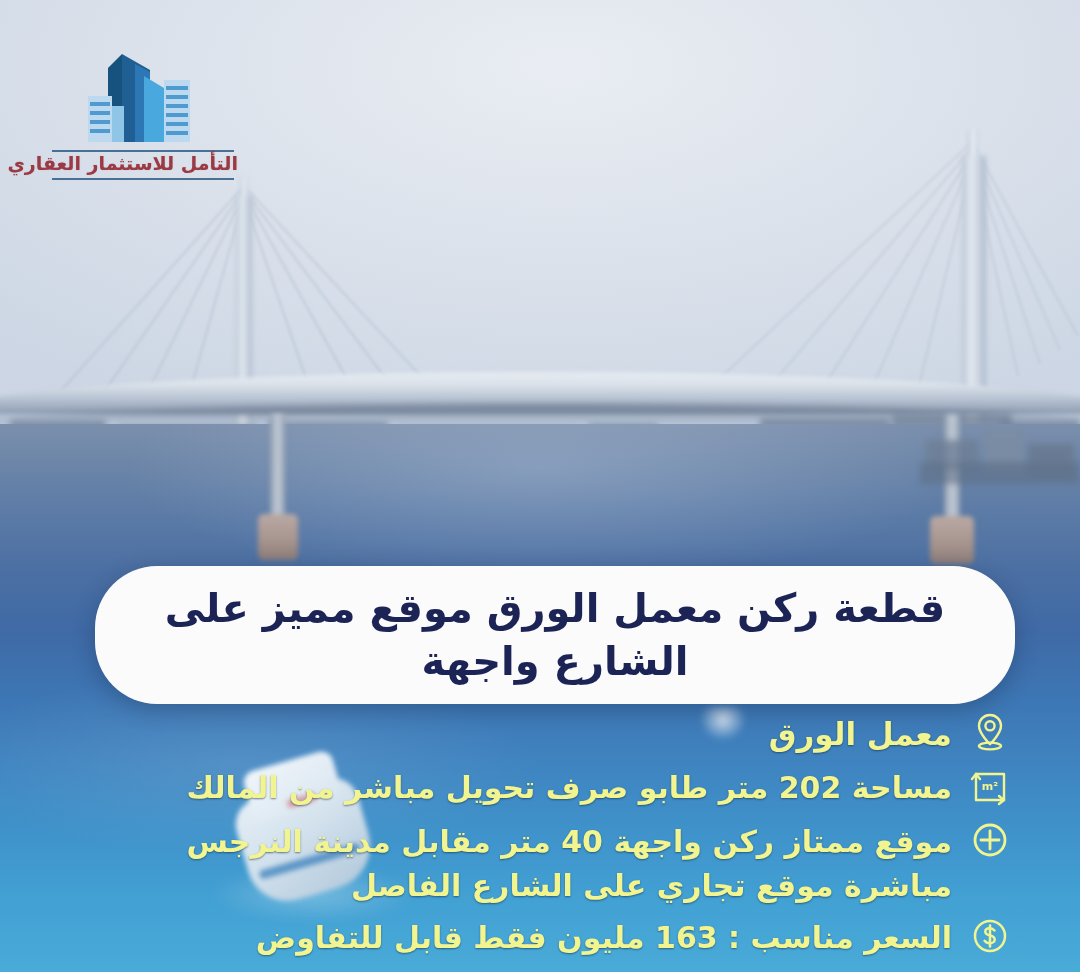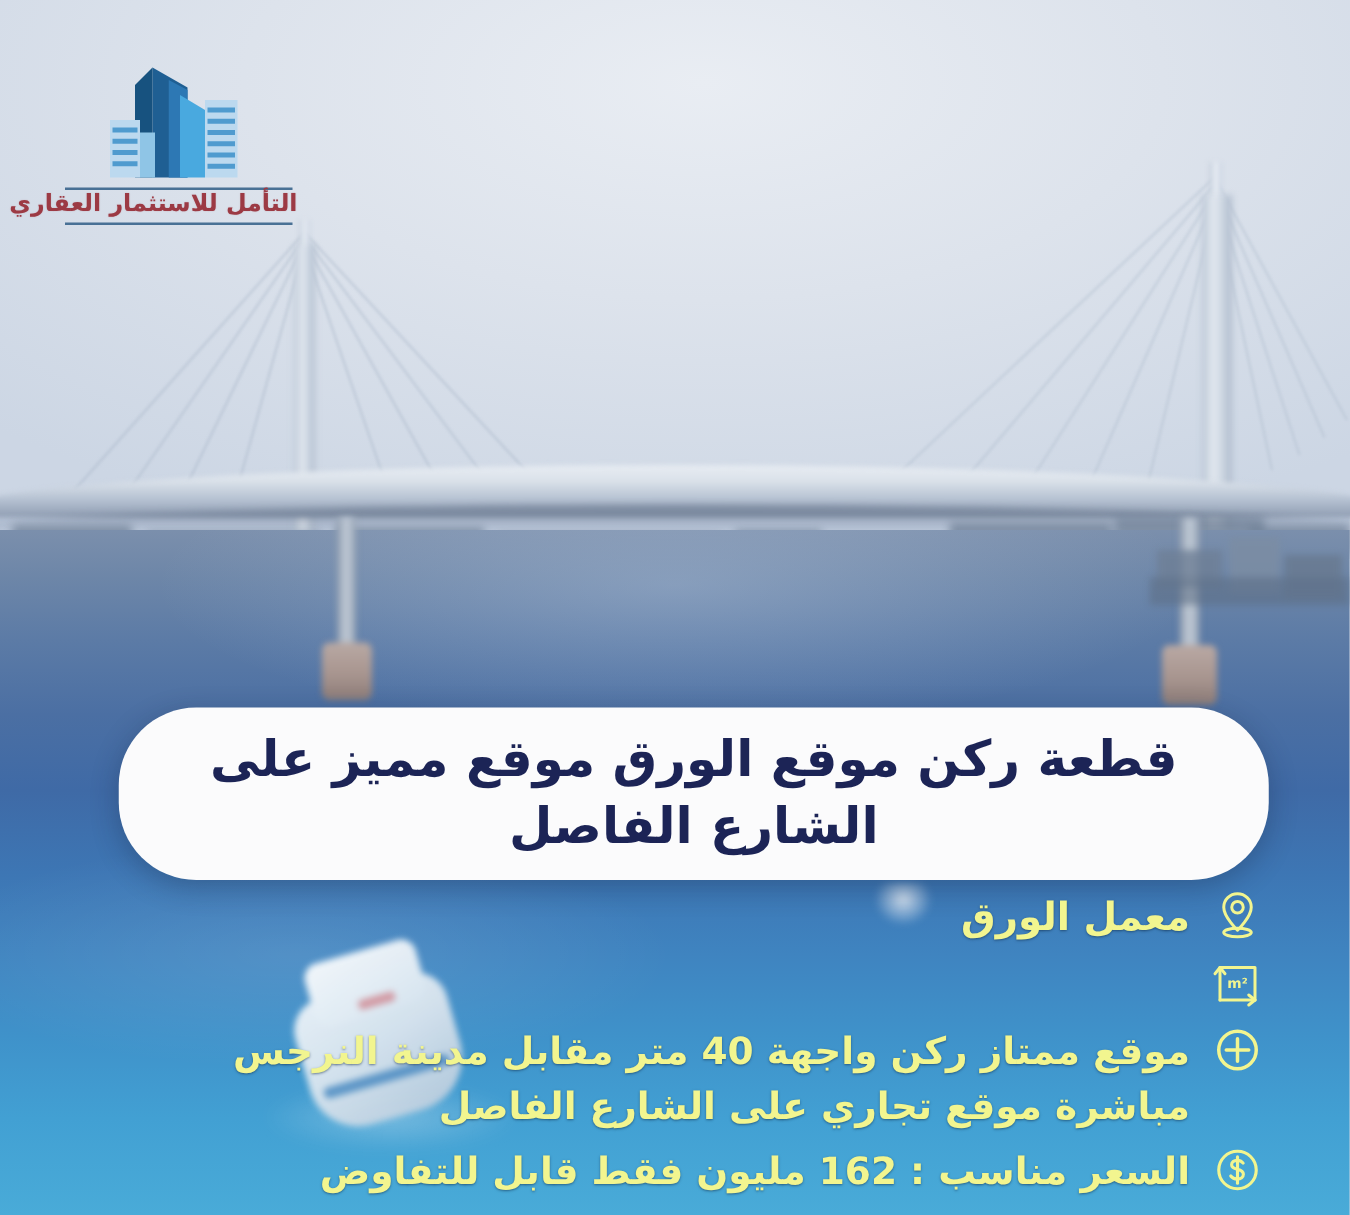--- a/index.html
+++ b/index.html
@@ -436,21 +436,21 @@
 
         <rect x="34" y="60" width="12" height="36" fill="#8fc5e6"></rect>
       </svg>
     </div>
     <div class="logo-rule top"></div>
     <div class="logo-text">التأمل للاستثمار العقاري</div>
     <div class="logo-rule bottom"></div>
   </div>
 
   <div class="title-card">
-    <div class="title-text">قطعة ركن موقع الورق موقع مميز على الشارع الفاصل</div>
+    <div class="title-text">قطعة ركن معمل الورق موقع مميز على الشارع واجهة</div>
   </div>
 
   <div class="details">
 
     <div class="detail-row">
       <span class="detail-icon">
         <svg class="icon-svg" viewBox="0 0 44 44" fill="none" stroke="#f2f58f" stroke-width="2.4" stroke-linecap="round" stroke-linejoin="round">
           <path d="M22 5c-6 0-11 4.7-11 10.8 0 7.8 11 18.4 11 18.4s11-10.6 11-18.4C33 9.7 28 5 22 5z"></path>
           <circle cx="22" cy="15.8" r="4.6"></circle>
           <ellipse cx="22" cy="36" rx="11" ry="3.4"></ellipse>
@@ -463,38 +463,39 @@
       <span class="detail-icon">
         <svg class="icon-svg" viewBox="0 0 44 44" fill="none" stroke="#f2f58f" stroke-width="2.4" stroke-linecap="round" stroke-linejoin="round">
           <path d="M8 36V10"></path>
           <path d="M8 10l-4 5M8 10l4 5"></path>
           <path d="M8 36h28"></path>
           <path d="M36 36l-5-4M36 36l-5 4"></path>
           <path d="M8 10h28v26"></path>
           <text x="22" y="26" font-size="11" font-weight="700" fill="#f2f58f" stroke="none" text-anchor="middle" font-family="DejaVu Sans, sans-serif">m²</text>
         </svg>
       </span>
+      <span class="detail-text">مساحة 202 متر طابو صرف تحويل مباشر من المالك</span>
     </div>
 
     <div class="detail-row">
       <span class="detail-icon">
         <svg class="icon-svg" viewBox="0 0 44 44" fill="none" stroke="#f2f58f" stroke-width="2.8" stroke-linecap="round">
           <circle cx="22" cy="22" r="15"></circle>
           <path d="M22 13v18M13 22h18"></path>
         </svg>
       </span>
       <span class="detail-text">موقع ممتاز ركن واجهة 40 متر مقابل مدينة النرجس مباشرة موقع تجاري على الشارع الفاصل</span>
     </div>
 
     <div class="detail-row">
       <span class="detail-icon">
         <svg class="icon-svg" viewBox="0 0 44 44" fill="none" stroke="#f2f58f" stroke-width="2.5" stroke-linecap="round">
           <circle cx="22" cy="22" r="15"></circle>
           <path d="M26.5 16.5c-1.2-1.5-3-2.2-4.8-2.2-2.6 0-4.4 1.4-4.4 3.4 0 2.2 1.9 3 4.6 3.7 2.8.7 4.8 1.6 4.8 4 0 2.2-2 3.8-4.9 3.8-2.1 0-4-.8-5.2-2.4"></path>
           <path d="M22 11.5v21"></path>
         </svg>
       </span>
-      <span class="detail-text">السعر مناسب : 162 مليون فقط قابل للتفاوض</span>
+      <span class="detail-text">السعر مناسب : 163 مليون فقط قابل للتفاوض</span>
     </div>
 
   </div>
 
 </div>
 
 </body></html>

